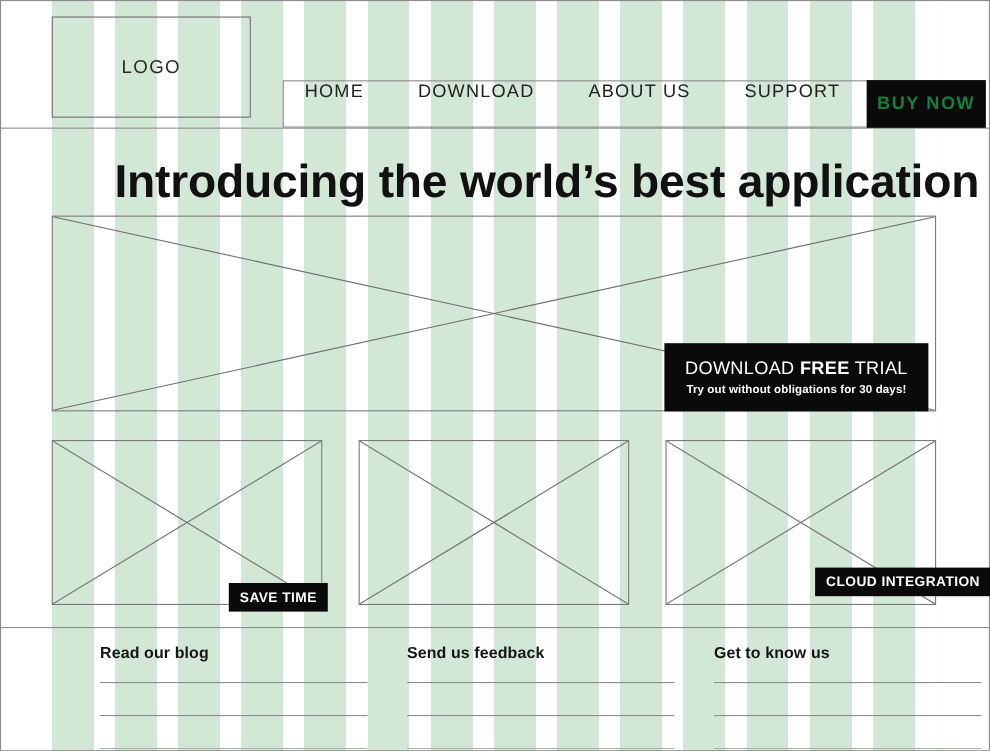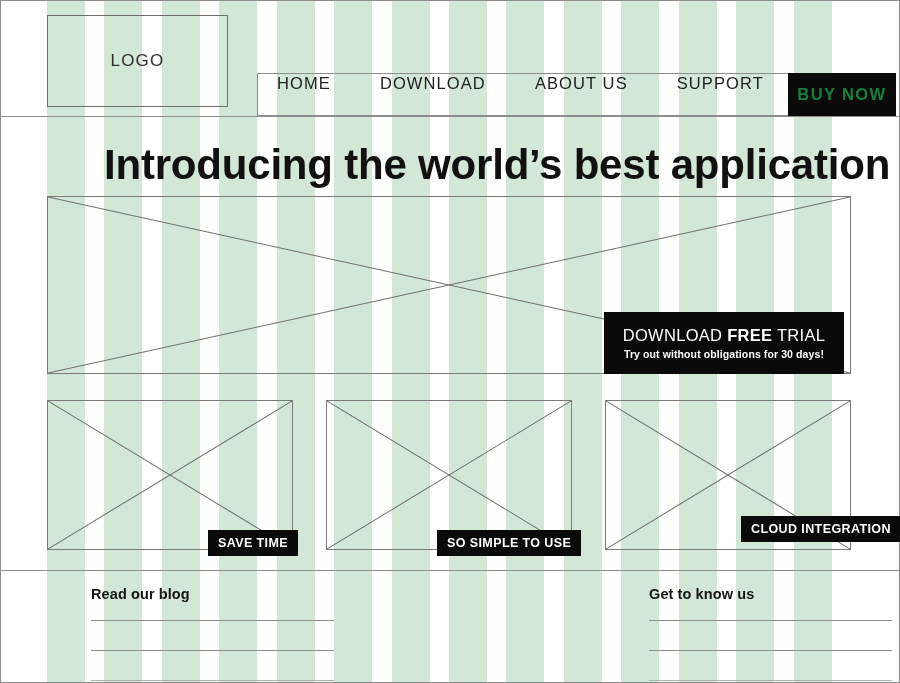--- a/index.html
+++ b/index.html
@@ -262,39 +262,44 @@
     </svg>
   </div>
   <div class="card-caption" style="left:208px; top:530px;">SAVE TIME</div>
 
   <div class="ph-box" style="left:326px; top:400px; width:246px; height:150px;">
     <svg viewBox="0 0 246 150" preserveAspectRatio="none">
       <line x1="0" y1="0" x2="246" y2="150" stroke="#6e6e6e" stroke-width="1" vector-effect="non-scaling-stroke"></line>
       <line x1="246" y1="0" x2="0" y2="150" stroke="#6e6e6e" stroke-width="1" vector-effect="non-scaling-stroke"></line>
     </svg>
   </div>
-  <div class="card-caption" style="left:437px; top:530px;">SO SIMPLE TO USE</div>
 
   <div class="ph-box" style="left:605px; top:400px; width:246px; height:150px;">
     <svg viewBox="0 0 246 150" preserveAspectRatio="none">
       <line x1="0" y1="0" x2="246" y2="150" stroke="#6e6e6e" stroke-width="1" vector-effect="non-scaling-stroke"></line>
       <line x1="246" y1="0" x2="0" y2="150" stroke="#6e6e6e" stroke-width="1" vector-effect="non-scaling-stroke"></line>
     </svg>
   </div>
   <div class="card-caption" style="left:701px; top:516px;margin-left:40px;">CLOUD INTEGRATION</div>
 
   <div class="hline" style="left:0px; top:570px; width:900px;"></div>
 
   <div class="footer-col" style="left:47px; top:586px; width:243px;">
     <div class="footer-title">Read our blog</div>
     <div class="footer-rule" style="margin-top:18px;"></div>
     <div class="footer-rule" style="margin-top:29px;"></div>
     <div class="footer-rule light" style="margin-top:29px;"></div>
   </div>
 
+  <div class="footer-col" style="left:326px; top:586px; width:243px;">
+    <div class="footer-title">Send us feedback</div>
+    <div class="footer-rule" style="margin-top:18px;"></div>
+    <div class="footer-rule" style="margin-top:29px;"></div>
+    <div class="footer-rule light" style="margin-top:29px;"></div>
+  </div>
 
   <div class="footer-col" style="left:605px; top:586px; width:243px;">
     <div class="footer-title">Get to know us</div>
     <div class="footer-rule" style="margin-top:18px;"></div>
     <div class="footer-rule" style="margin-top:29px;"></div>
     <div class="footer-rule light" style="margin-top:29px;"></div>
   </div>
 
 </div>
 

